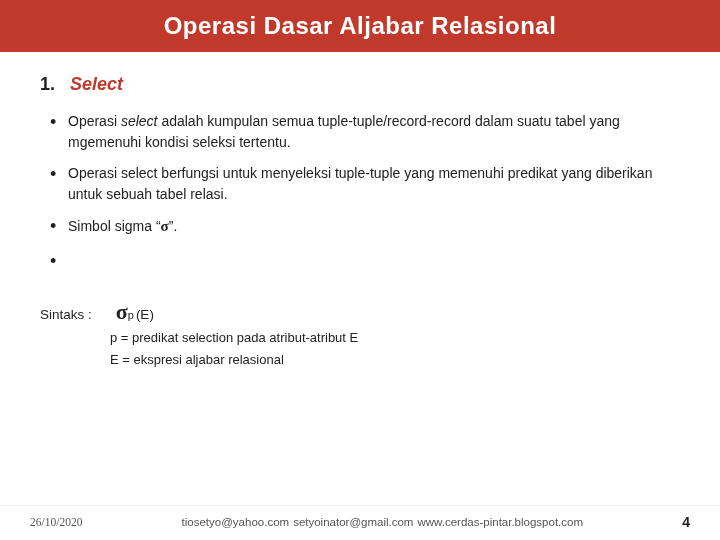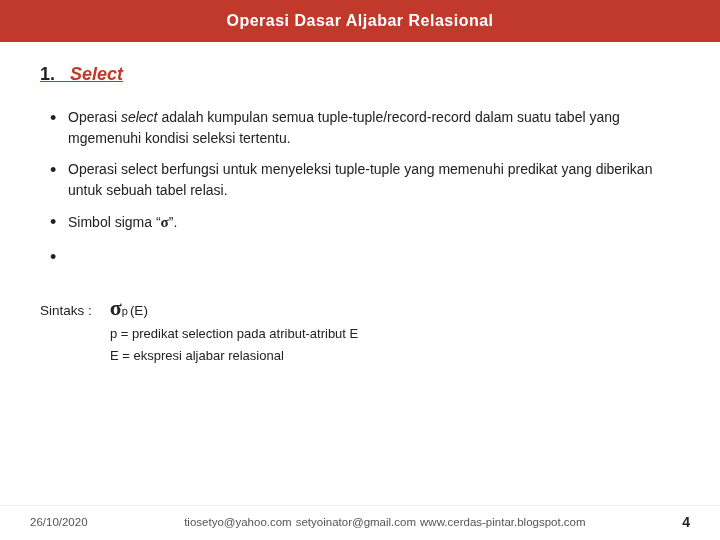--- a/index.html
+++ b/index.html
@@ -20,39 +20,38 @@
       display: flex;
       flex-direction: column;
       position: relative;
     }
 
     .header {
       background: #c0392b;
       color: #ffffff;
       text-align: center;
       padding: 12px 20px;
-      font-size: 16px;
+      font-size: 24px;
       font-weight: bold;
       letter-spacing: 0.5px;
     }
 
     .content {
       flex: 1;
       padding: 22px 40px 10px 40px;
       display: flex;
       flex-direction: column;
     }
 
     .section-title {
       font-size: 18px;
       font-weight: bold;
       font-style: italic;
       color: #c0392b;
-      margin-bottom: 22px;
-      text-decoration: underline;
+      margin-bottom: 16px;
     }
 
     .section-number {
       font-style: normal;
       color: #222;
     }
 
     .bullet-list {
       list-style: none;
       padding: 0;
@@ -98,21 +97,21 @@
     }
 
     .sintaks-line {
       display: flex;
       align-items: baseline;
       font-size: 13.5px;
     }
 
     .sintaks-label {
       font-weight: normal;
-      margin-right: 18px;
+      margin-right: 24px;
       white-space: nowrap;
     }
 
     .sintaks-formula {
       display: flex;
       align-items: baseline;
     }
 
     .sigma-large {
       font-family: serif;
@@ -140,20 +139,21 @@
       padding: 8px 30px 10px 30px;
       border-top: 1px solid #eee;
       font-size: 11.5px;
       color: #555;
     }
 
     .footer-left {
       display: flex;
       gap: 6px;
       align-items: flex-end;
+      font-family: Liberation Serif, serif;
     }
 
     .footer-emails {
       display: flex;
       gap: 4px;
     }
 
     .footer-page {
       font-weight: bold;
       font-size: 14px;

